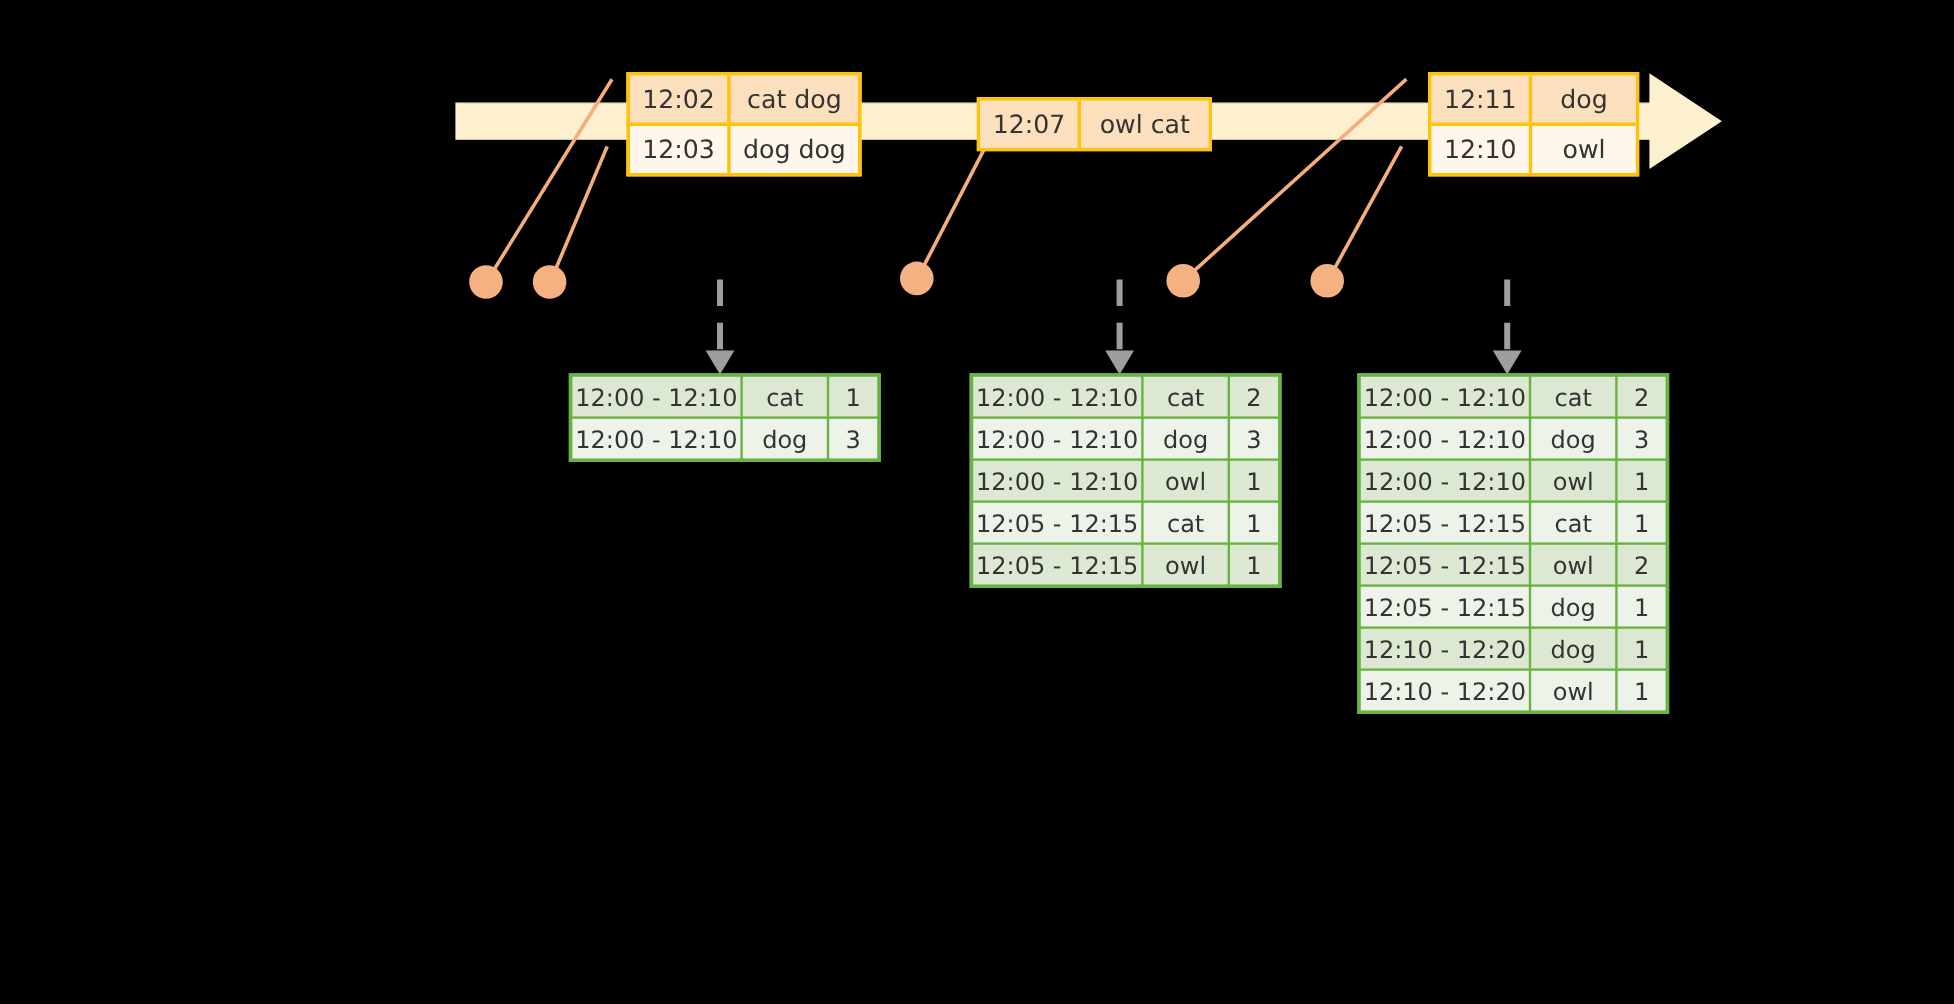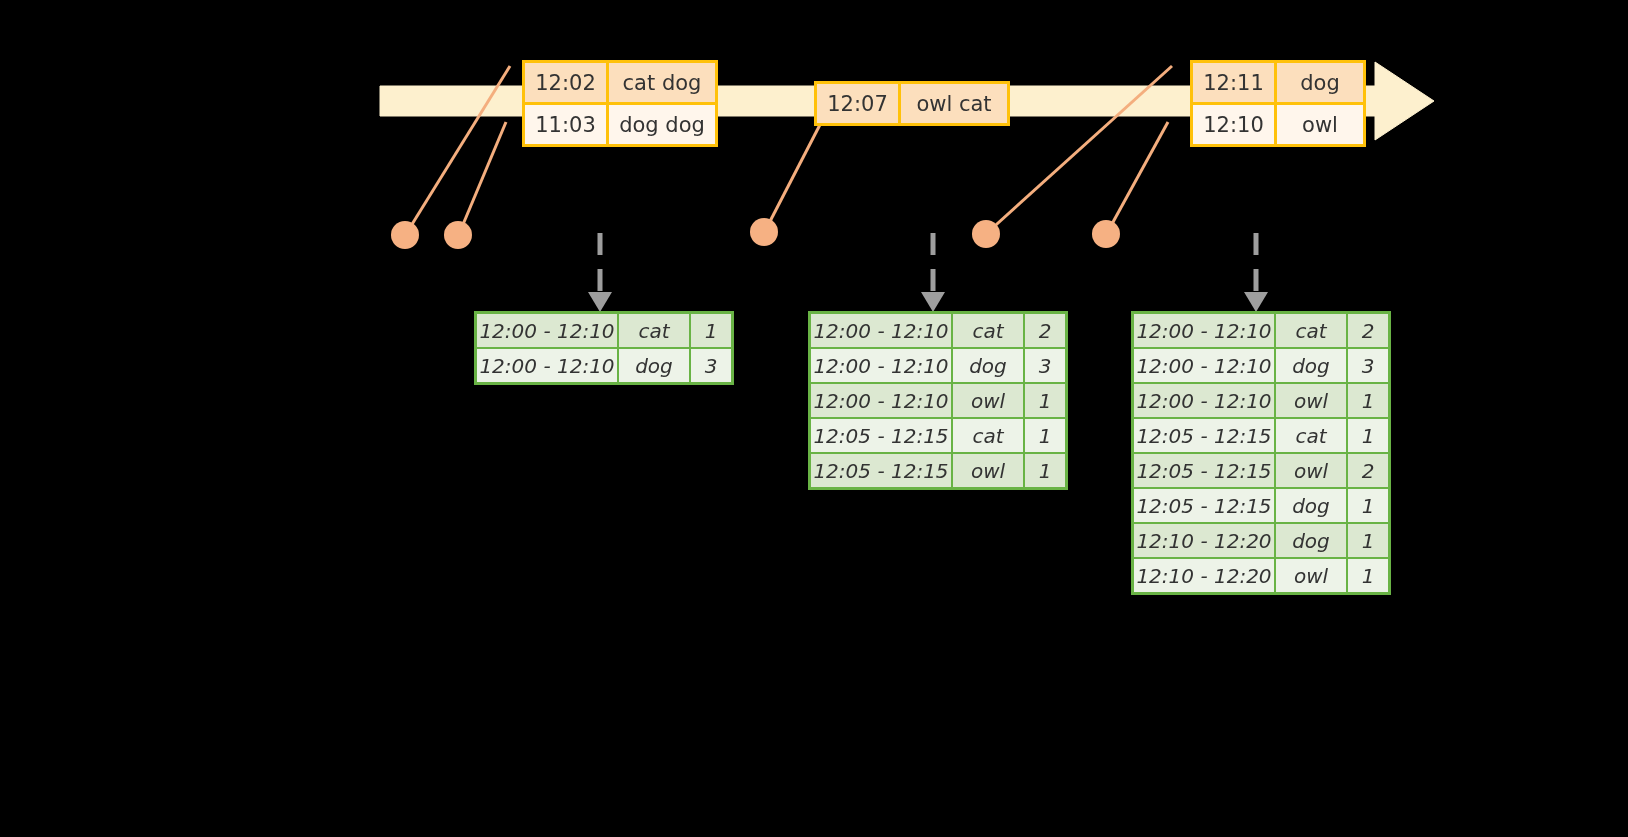--- a/index.html
+++ b/index.html
@@ -63,21 +63,20 @@
   }
   
   .res-table {
     position: absolute;
     border: 3px solid #69B345;
     box-sizing: border-box;
     background: #69B345;
     display: flex;
     flex-direction: column;
     gap: 2px;
-    font-style: italic;
   }
   .res-row {
     display: flex;
     height: 33px;
     gap: 2px;
   }
   .res-cell {
     display: flex;
     align-items: center;
     justify-content: center;
@@ -135,21 +134,21 @@
       </g>
     </g>
   </svg>
 
   <div class="evt-box" style="left:502px; top:60px; width:196px;margin-left:20px;">
     <div class="evt-row shade">
       <div class="evt-time">12:02</div>
       <div class="evt-words">cat dog</div>
     </div>
     <div class="evt-row">
-      <div class="evt-time">11:03</div>
+      <div class="evt-time">12:03</div>
       <div class="evt-words">dog dog</div>
     </div>
   </div>
 
   <div class="evt-box" style="left:814px; top:81px; width:196px;">
     <div class="evt-row shade">
       <div class="evt-time">12:07</div>
       <div class="evt-words">owl cat</div>
     </div>
   </div>

